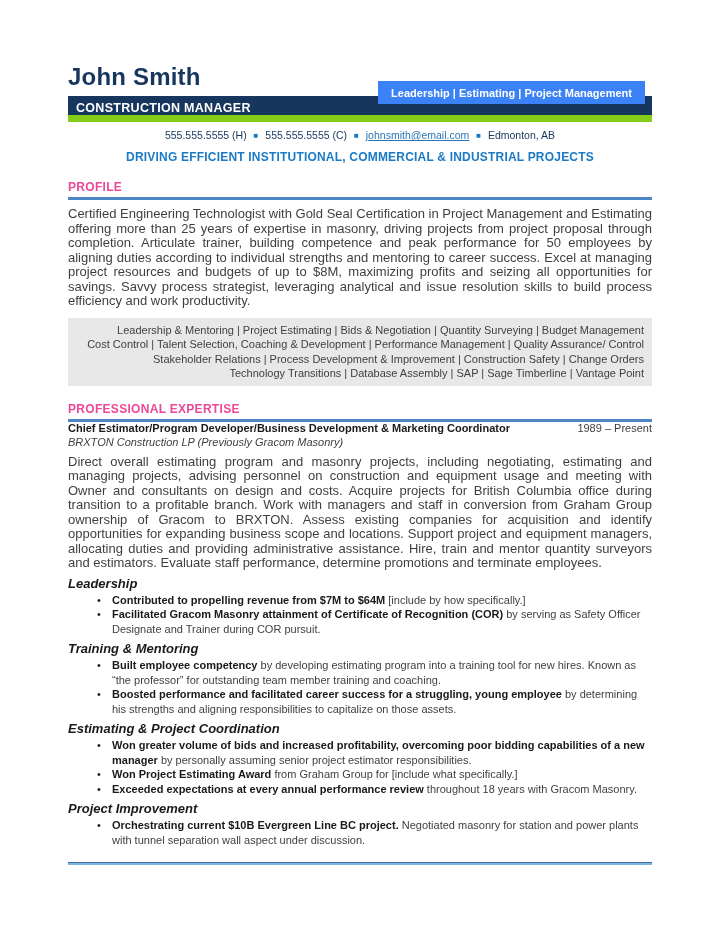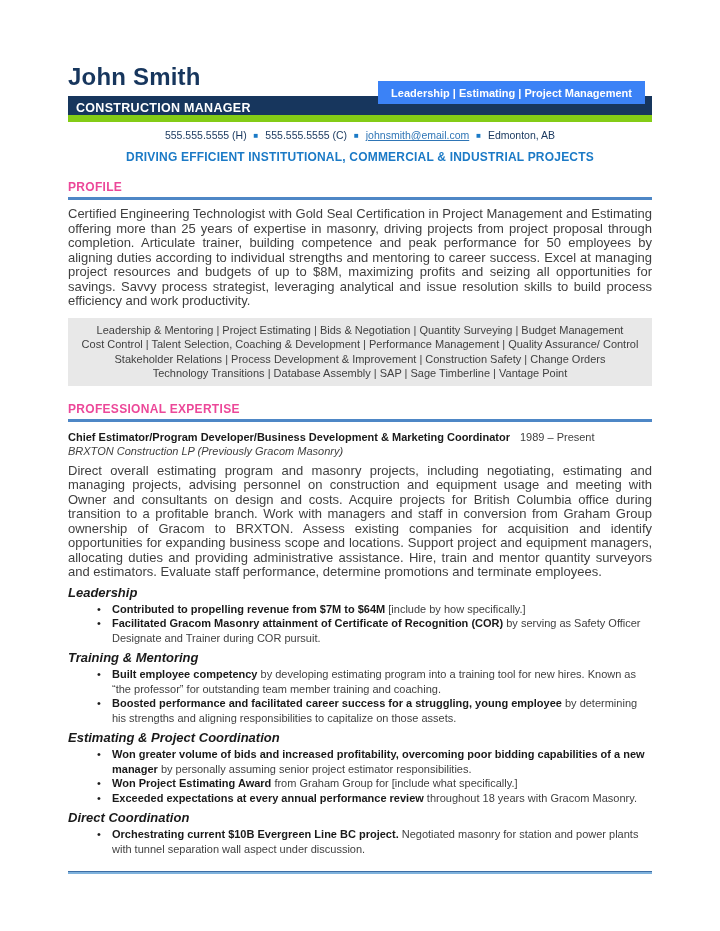--- a/index.html
+++ b/index.html
@@ -66,27 +66,26 @@
   .para {
     font-size: 13px; line-height: 14.5px;
     text-align: justify;
     margin-top: 7px;
     color: #3f3f3f;
   }
   .skills-box {
     margin-top: 9px;
     background: #e8e8e8;
     padding: 5px 8px;
-    text-align: center;
+    text-align: right;
   }
   .skill-line { font-size: 11px; line-height: 14.6px; color: #3f3f3f; }
   
   .job-row {
-    display: flex; align-items: baseline;
-    margin-top: 9px;
+    display: flex; justify-content: space-between; align-items: baseline;
   }
   .job-title { font-size: 11px; font-weight: bold; color: #1a1a1a; }
   .job-dates { font-size: 11px; color: #3f3f3f; white-space: nowrap; padding-left: 10px; }
   .company { font-size: 11px; font-style: italic; color: #3f3f3f; margin-top: 2px; }
   .subheading {
     font-size: 13px; font-weight: bold; font-style: italic;
     color: #1a1a1a; margin-top: 5px;
   }
   ul.bullets { margin: 2px 0 0 0; padding: 0; list-style: none; }
   ul.bullets li {
@@ -162,21 +161,21 @@
       <ul class="bullets">
         <li><strong>Built employee competency</strong> by developing estimating program into a training tool for new hires. Known as “the professor” for outstanding team member training and coaching.</li>
         <li><strong>Boosted performance and facilitated career success for a struggling, young employee</strong> by determining his strengths and aligning responsibilities to capitalize on those assets.</li>
       </ul>
       <div class="subheading">Estimating &amp; Project Coordination</div>
       <ul class="bullets">
         <li><strong>Won greater volume of bids and increased profitability, overcoming poor bidding capabilities of a new manager</strong> by personally assuming senior project estimator responsibilities.</li>
         <li><strong>Won Project Estimating Award</strong> from Graham Group for [include what specifically.]</li>
         <li><strong>Exceeded expectations at every annual performance review</strong> throughout 18 years with Gracom Masonry.</li>
       </ul>
-      <div class="subheading">Direct Coordination</div>
+      <div class="subheading">Project Improvement</div>
       <ul class="bullets">
         <li><strong>Orchestrating current $10B Evergreen Line BC project.</strong> Negotiated masonry for station and power plants with tunnel separation wall aspect under discussion.</li>
       </ul>
     </div>
 
   <div class="bottom-rule"></div>
 
 </div>
 
 </body></html>

